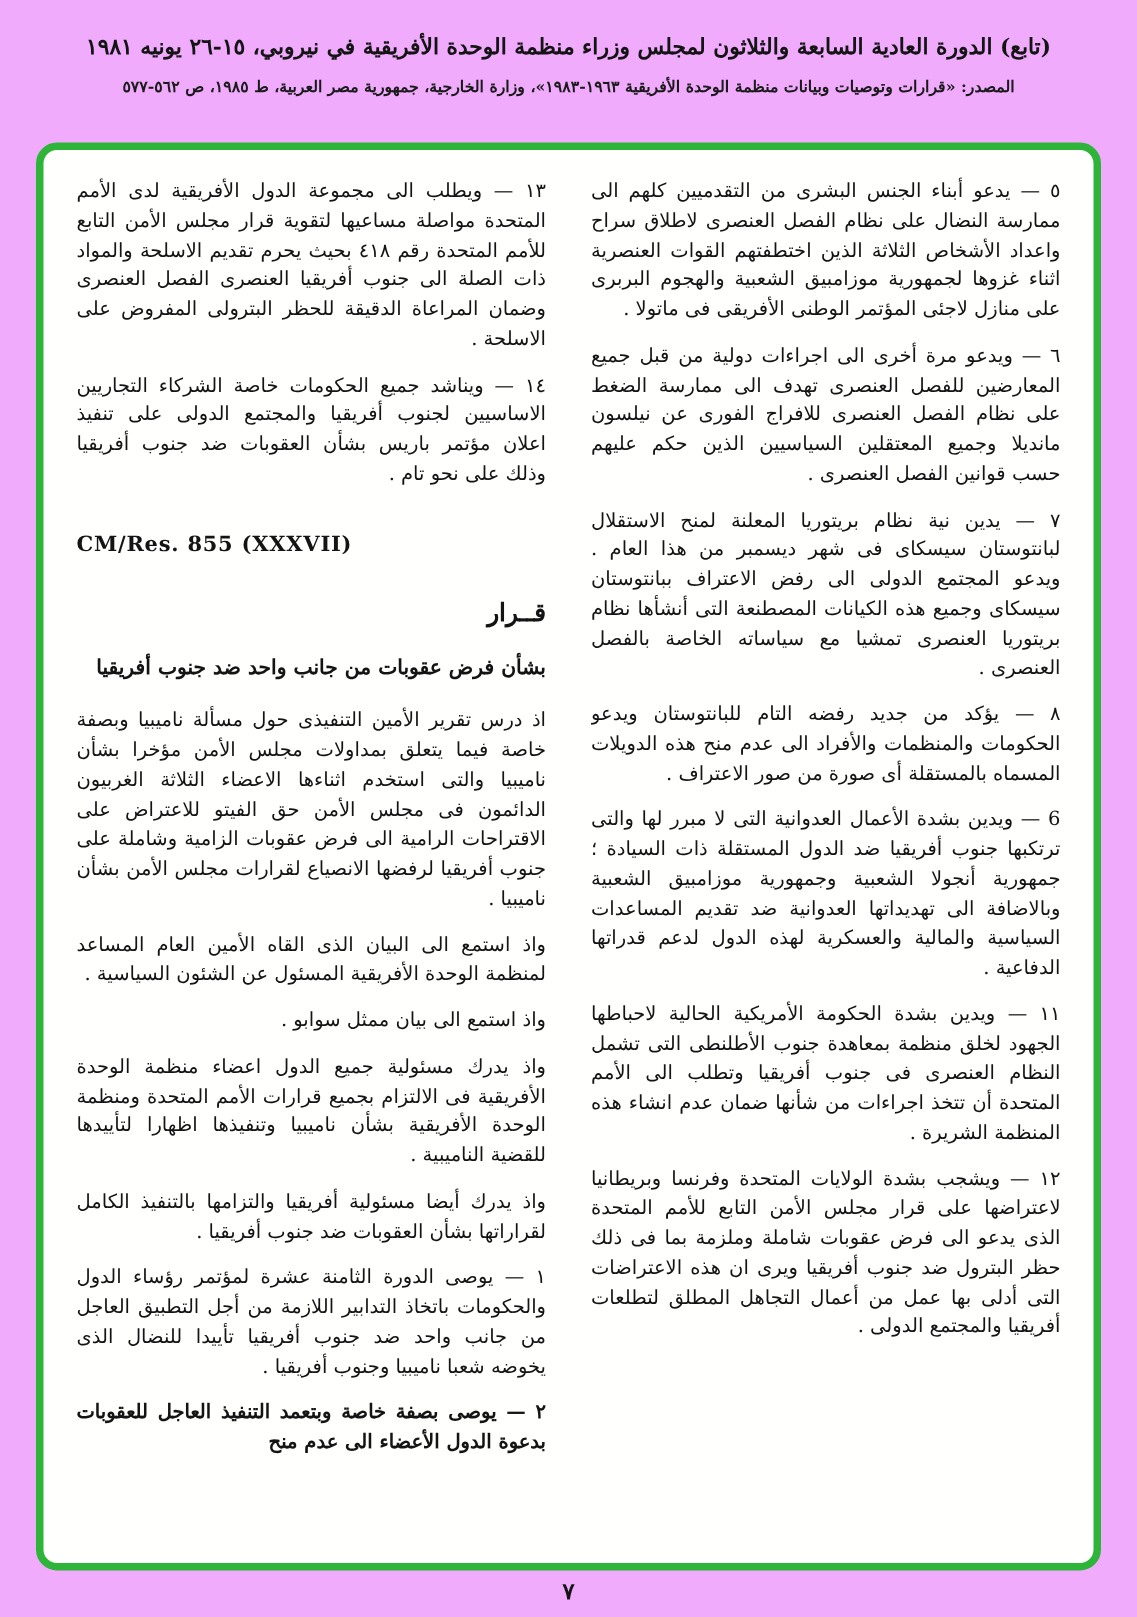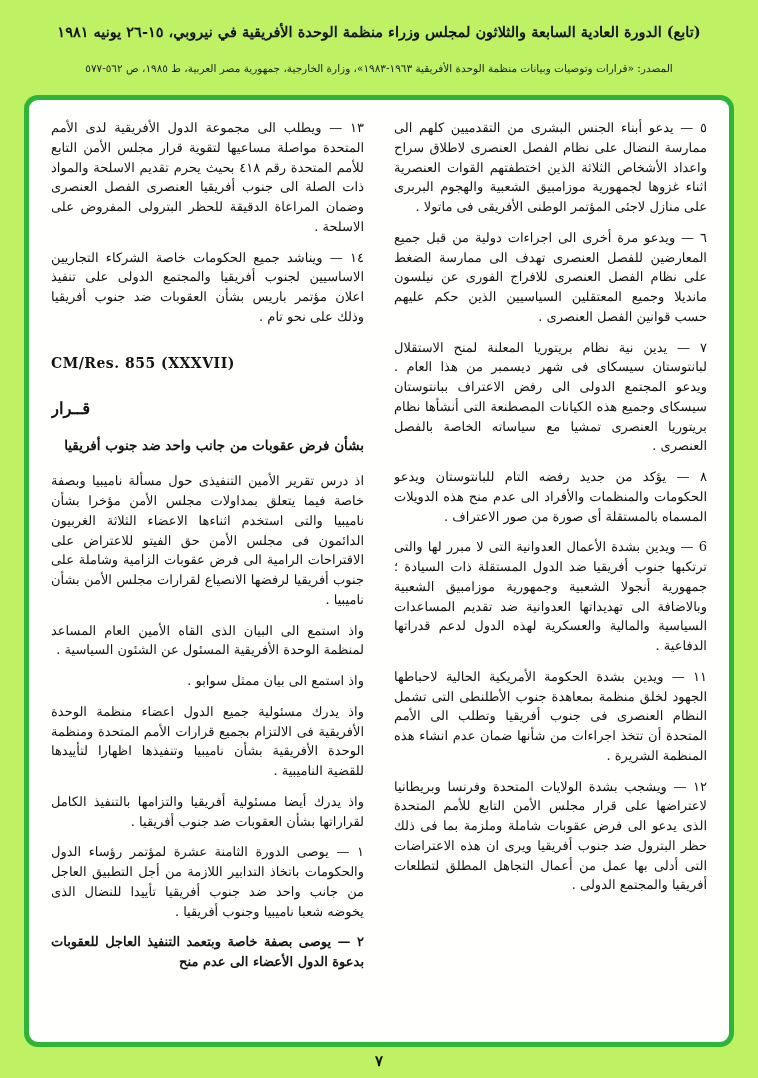--- a/index.html
+++ b/index.html
@@ -4,43 +4,43 @@
 <style>
   html, body {
     margin: 0;
     padding: 0;
     background: #ffffff;
   }
   .page {
     position: relative;
     width: 758px;
     height: 1078px;
-    background: #bef264;
+    background: #f0abfc;
     font-family: "DejaVu Serif", "Liberation Serif", serif;
     color: #141414;
     overflow: hidden;
   }
   
   .header {
     position: absolute;
     top: 20px;
     left: 20px;
     right: 20px;
     text-align: center;
     direction: rtl;
   }
   .header-line1 {
     font-size: 14.5px;
     font-weight: bold;
     line-height: 1.6;
   }
   .header-line2 {
-    margin-top: 18px;
+    margin-top: 8px;
     font-size: 10.5px;
-    font-weight: normal;
+    font-weight: bold;
     line-height: 1.5;
     color: #1a1a1a;
   }
   
   .frame {
     position: absolute;
     top: 95px;
     left: 24px;
     width: 710px;
     height: 952px;
@@ -73,21 +73,21 @@
   .res-ref {
     direction: ltr;
     text-align: left;
     font-family: "DejaVu Serif", "Liberation Serif", serif;
     font-weight: bold;
     font-size: 14px;
     margin: 26px 0 22px 0;
     letter-spacing: 0.5px;
   }
   .res-title {
-    text-align: left;
+    text-align: right;
     font-weight: bold;
     font-size: 16.5px;
     margin: 0 0 14px 0;
   }
   .res-subtitle {
     text-align: right;
     font-weight: bold;
     font-size: 13.5px;
     margin: 0 0 16px 0;
   }

